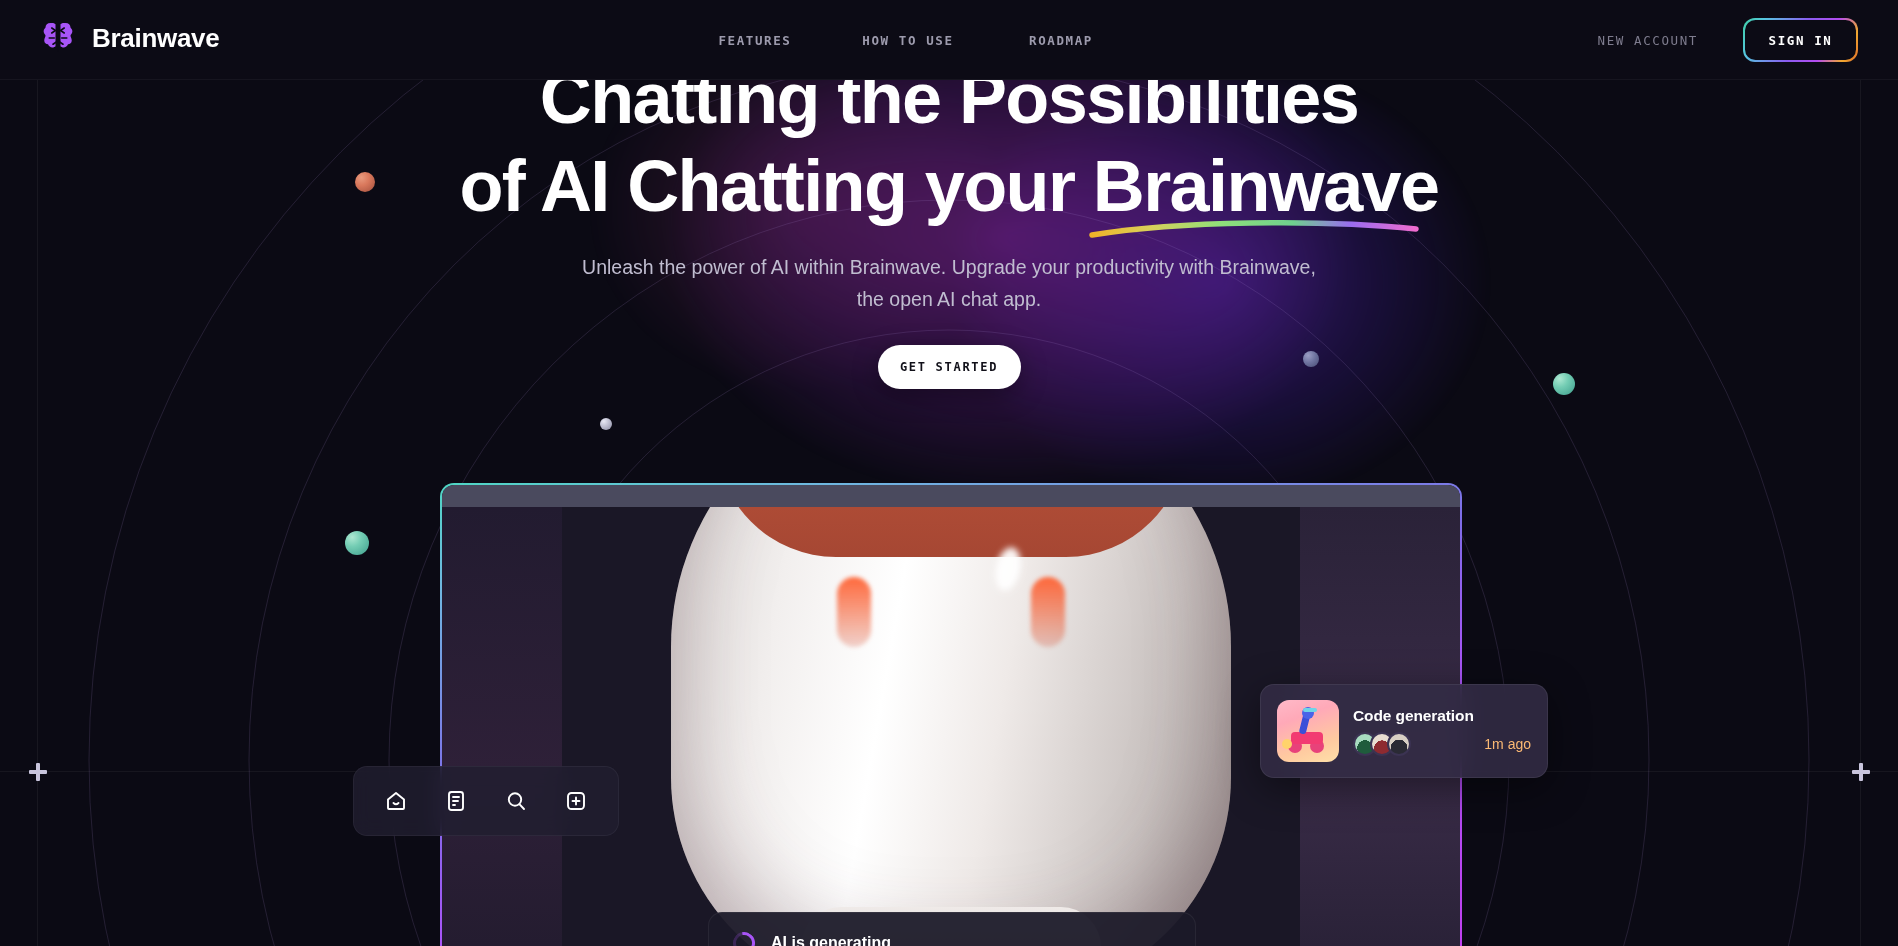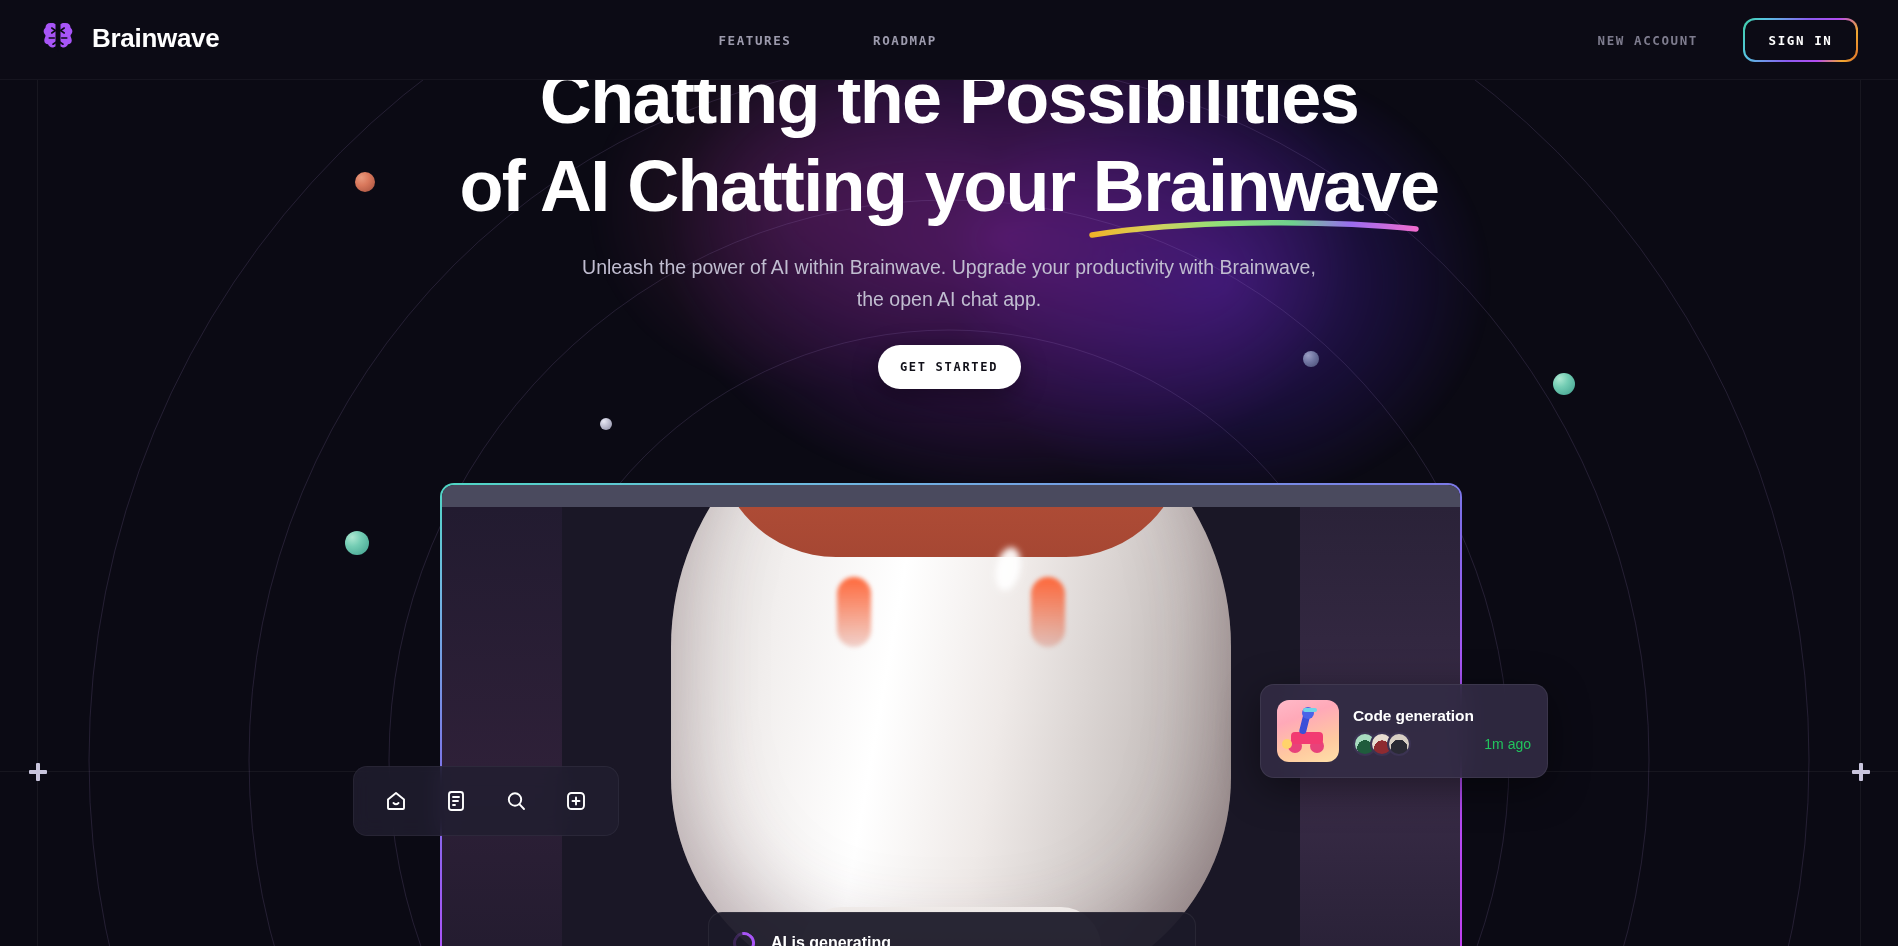--- a/index.html
+++ b/index.html
@@ -30,21 +30,21 @@
     font-family:"DejaVu Sans Mono","Liberation Mono",monospace;
     font-size:12.5px; font-weight:700; letter-spacing:1.6px;
     padding:0 0; display:block; text-align:center;
   }
   .nav-item{ display:flex; align-items:center; justify-content:center; height:80px; }
   .nav-0{ width:150px; } .nav-1{ width:150px; } .nav-2{ width:156px; } .nav-3{ width:150px; }
 
   .new-account{
     position:absolute; right:200px; top:0; height:80px; display:flex; align-items:center;
     color:#7e7c8e; font-family:"DejaVu Sans Mono","Liberation Mono",monospace;
-    font-size:12.5px; font-weight:700; letter-spacing:1.6px; text-decoration:none;
+    font-size:12.5px; font-weight:400; letter-spacing:1.6px; text-decoration:none;
   }
   .signin-wrap{
     position:absolute; right:40px; top:18px; width:115px; height:44px;
     border-radius:12px; padding:1.6px;
     background:linear-gradient(118deg,#3ecfa3 0%,#56c6e0 16%,#8a5cf0 48%,#b44cf0 70%,#f0a830 88%,#e06c2a 100%);
   }
   .signin{
     width:100%; height:100%; border-radius:10.5px; background:#0c0b15;
     display:flex; align-items:center; justify-content:center; cursor:pointer;
     color:#ffffff; font-family:"DejaVu Sans Mono","Liberation Mono",monospace;
@@ -173,21 +173,21 @@
   }
   .card-body{ flex:1; min-width:0; }
   .card-title{ font-size:15.5px; font-weight:700; color:#ffffff; letter-spacing:-0.1px; }
   .card-row{ display:flex; align-items:center; justify-content:space-between; margin-top:7px; }
   .avatars{ display:flex; }
   .avatar{ width:24px; height:24px; border-radius:50%; border:2px solid #3b3352; margin-left:-7px; overflow:hidden; }
   .avatar:first-child{ margin-left:0; }
   .a1{ background:radial-gradient(circle at 50% 70%, #1f5c3c 0%, #1f5c3c 45%, #a8dcc0 46%, #a8dcc0 100%); }
   .a2{ background:radial-gradient(circle at 50% 72%, #8e2a30 0%, #8e2a30 45%, #e8ddd0 46%, #e8ddd0 100%); }
   .a3{ background:radial-gradient(circle at 50% 70%, #2a2a34 0%, #2a2a34 48%, #d8cfc4 49%, #d8cfc4 100%); }
-  .card-time{ font-size:14px; color:#22c55e; font-weight:400; }
+  .card-time{ font-size:14px; color:#fdba74; font-weight:400; }
 
   
   .genbar{
     position:absolute; left:708px; top:912px; width:488px; height:60px; z-index:55;
     border-radius:14px 14px 0 0; background:rgba(28,25,40,0.94);
     border:1px solid rgba(255,255,255,0.06); border-bottom:none;
     display:flex; align-items:center; gap:16px; padding:0 24px;
   }
   .spinner{
     width:22px; height:22px; border-radius:50%;
@@ -236,20 +236,23 @@
           <path d="M40 42 L34 38"></path>
           <path d="M32 12 L32 52"></path>
         </g>
       </svg>
       <span class="logo-text">Brainwave</span>
     </div>
 
     <nav class="nav">
       <div class="nav-item nav-0">
           <a href="#">FEATURES</a>
+        </div>
+      <div class="nav-item nav-2">
+          <a href="#">HOW TO USE</a>
         </div>
       <div class="nav-item nav-3">
           <a href="#">ROADMAP</a>
         </div>
     </nav>
 
     <a class="new-account" href="#">NEW ACCOUNT</a>
 
     <div class="signin-wrap">
       <button class="signin">SIGN IN</button>

